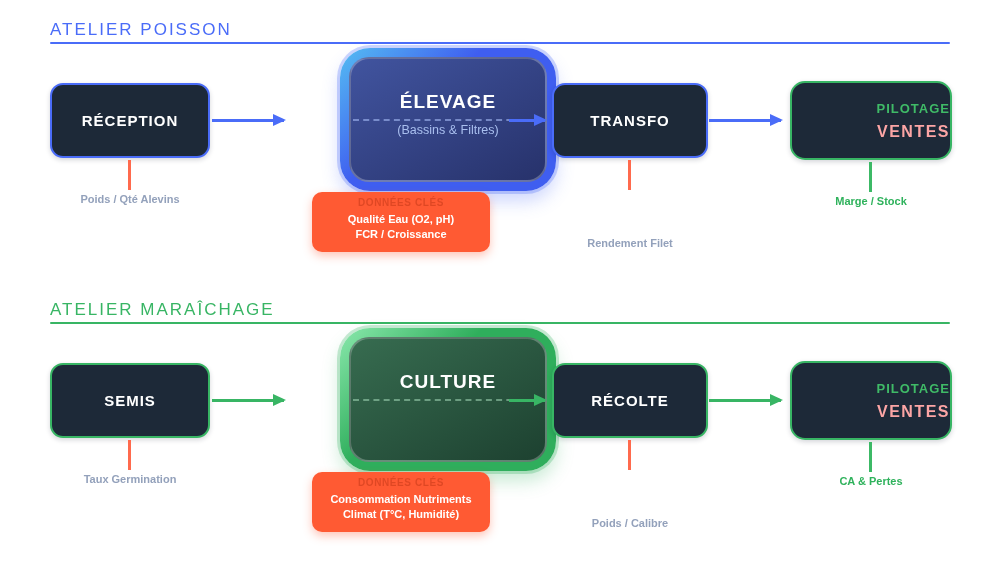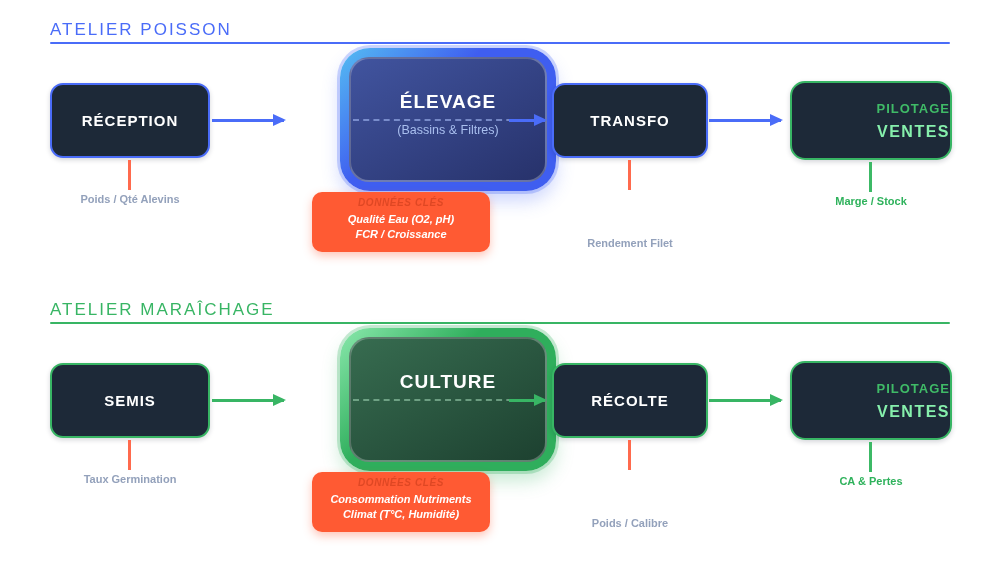--- a/index.html
+++ b/index.html
@@ -24,21 +24,21 @@
   .node {
     position:absolute; box-sizing:border-box;
     background:#1D2938; border:2.5px solid var(--accent); border-radius:13px;
     display:flex; flex-direction:column; align-items:center; justify-content:center;
     color:#ffffff; font-weight:bold; box-shadow:0 2px 5px rgba(20,30,50,0.18);
   }
   .node-step1 { left:50px;  top:calc(var(--oy) + 83px); width:160px; height:75px; font-size:15px; letter-spacing:1px; }
   .node-step3 { left:552px; top:calc(var(--oy) + 83px); width:156px; height:75px; font-size:15px; letter-spacing:1px; }
   .node-pilot { left:790px; top:calc(var(--oy) + 81px); width:162px; height:79px; border-color:#38B564; border-radius:15px;align-items:flex-end; }
   .pilot-l1 { color:#3FBA67; font-size:13px; letter-spacing:1px; margin-bottom:7px; }
-  .pilot-l2 { color:#86efac; font-size:16px; letter-spacing:1.5px; }
+  .pilot-l2 { color:#fca5a5; font-size:16px; letter-spacing:1.5px; }
 
   
   .hub-ring {
     position:absolute; left:292px; top:calc(var(--oy) + 48px);
     width:216px; height:143px; border-radius:30px; padding:9px; box-sizing:border-box;margin-left:48px;
   }
   .blue  .hub-ring { background:linear-gradient(135deg,#55bdf2,#3f5ef0 40%);
     box-shadow:0 0 0 3px rgba(74,108,248,0.28), 0 10px 18px rgba(74,108,248,0.28); }
   .green .hub-ring { background:linear-gradient(135deg,#8ae8ac,#2fae5c 40%);
     box-shadow:0 0 0 3px rgba(56,181,100,0.28), 0 10px 18px rgba(56,181,100,0.28); }
@@ -81,21 +81,20 @@
   }
   .klabel-step1 { left:130px; }
   .klabel-step3 { left:630px;margin-top:44px; }
   .klabel-pilot { left:871px; top:calc(var(--oy) + 195px); color:#2FB25C; font-weight:bold; }
 
   
   .kbox {
     position:absolute; left:312px; top:calc(var(--oy) + 192px); width:178px; box-sizing:border-box;
     background:#FF5A33; border-radius:10px; text-align:center; padding:5px 6px 9px;
     box-shadow:0 4px 10px rgba(255,90,51,0.35);
-    font-style:italic;
   }
   .kbox-header { font-size:10px; font-weight:bold; letter-spacing:0.6px; color:rgba(150,30,0,0.30); margin-bottom:4px; }
   .kbox-line { font-size:11px; font-weight:bold; color:#ffffff; line-height:1.4; }
 </style>
 </head>
 <body>
 
 <div class="canvas">
 
   <div class="section blue">

